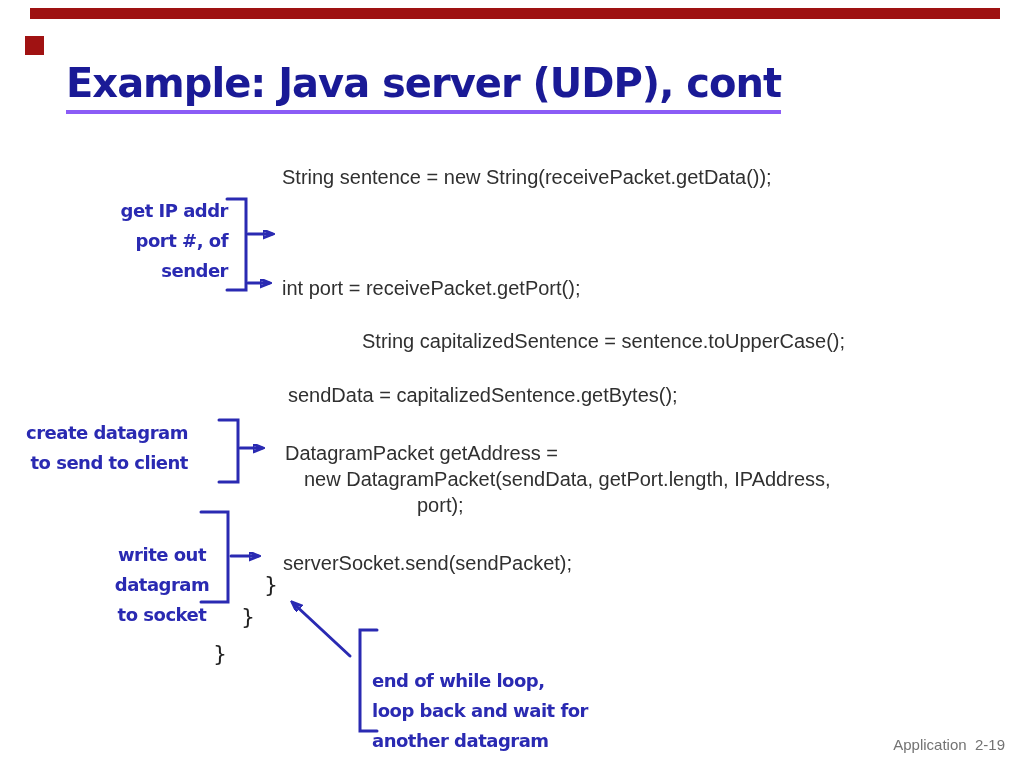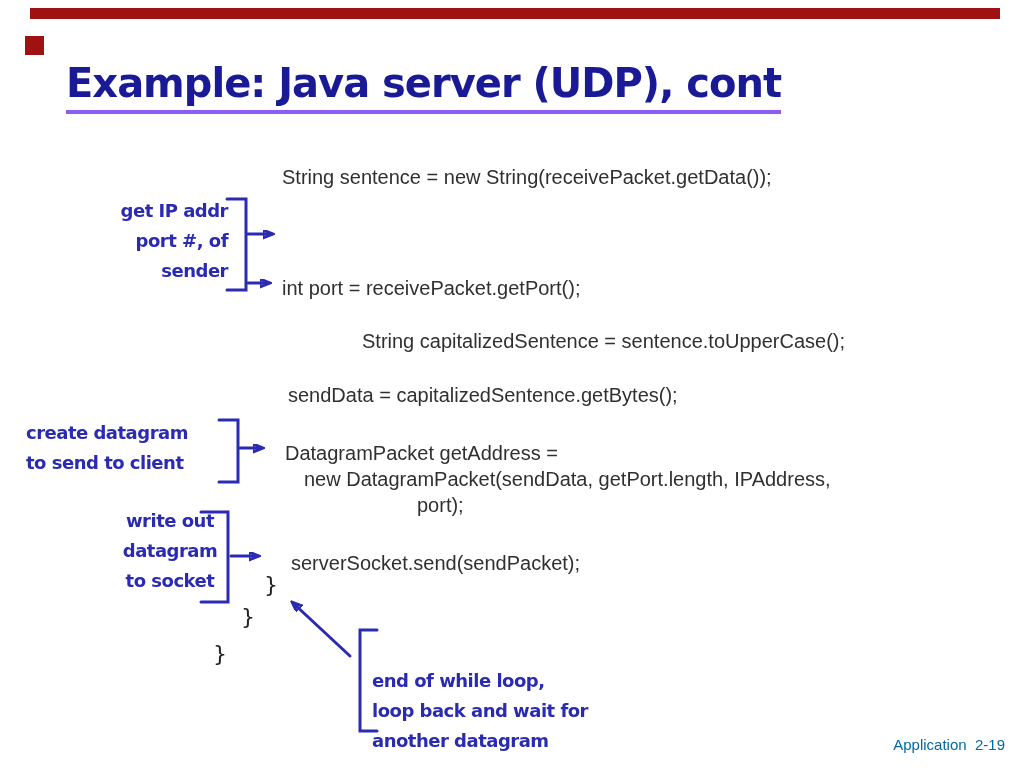--- a/index.html
+++ b/index.html
@@ -56,21 +56,21 @@
     letter-spacing:-0.5px;
     white-space:pre;
   }
   .note.right{text-align:right;}
   .note.center{text-align:center;}
   
   .page-label{
     right:19px;top:736px;
     font-family:"Liberation Sans",sans-serif;
     font-size:15px;
-    color:#0369a1;
+    color:#737373;
     white-space:pre;
   }
   
   svg.overlay{
     position:absolute;left:0;top:0;width:1024px;height:768px;
     pointer-events:none;
   }
   svg.overlay path{stroke:#2a2ab2;stroke-width:3;fill:none;stroke-linecap:round;}
 </style>
 </head>
@@ -83,32 +83,32 @@
 
   <div class="abs title">Example: Java server (UDP), cont</div>
 
   <div class="abs code" style="left:282px;top:166px;">String sentence = new String(receivePacket.getData());</div>
   <div class="abs code" style="left:282px;top:277px;">int port = receivePacket.getPort();</div>
   <div class="abs code" style="left:362px;top:330px;">String capitalizedSentence = sentence.toUpperCase();</div>
   <div class="abs code" style="left:288px;top:384px;">sendData = capitalizedSentence.getBytes();</div>
   <div class="abs code" style="left:285px;top:442px;">DatagramPacket getAddress =</div>
   <div class="abs code" style="left:304px;top:468px;">new DatagramPacket(sendData, getPort.length, IPAddress,</div>
   <div class="abs code" style="left:417px;top:494px;text-align:right;">port);</div>
-  <div class="abs code" style="left:291px;top:552px;">serverSocket.send(sendPacket);</div>
+  <div class="abs code" style="left:283px;top:552px;">serverSocket.send(sendPacket);</div>
 
   <div class="abs brace" style="left:264px;top:572px;">}</div>
   <div class="abs brace" style="left:241px;top:604px;">}</div>
   <div class="abs brace" style="left:213px;top:641px;">}</div>
 
   <div class="abs note right" style="left:40px;top:196px;width:188px;">get IP addr
 port #, of
 sender</div>
-  <div class="abs note" style="left:26px;top:418px;">create datagram
+  <div class="abs note" style="left:26px;top:418px;text-align:right;">create datagram
 to send to client</div>
-  <div class="abs note center" style="left:100px;top:506px;width:124px;margin-left:8px;">write out
+  <div class="abs note center" style="left:100px;top:540px;width:124px;">write out
 datagram
 to socket</div>
   <div class="abs note" style="left:372px;top:638px;margin-top:28px;">end of while loop,
 loop back and wait for
 another datagram</div>
 
   <svg class="overlay" viewBox="0 0 1024 768">
     <defs>
       <marker id="ah" markerUnits="userSpaceOnUse" markerWidth="12" markerHeight="10" refX="9" refY="4" orient="auto">
         <path d="M0,0 L10,4 L0,8 z" fill="#2a2ab2" stroke="none"></path>

